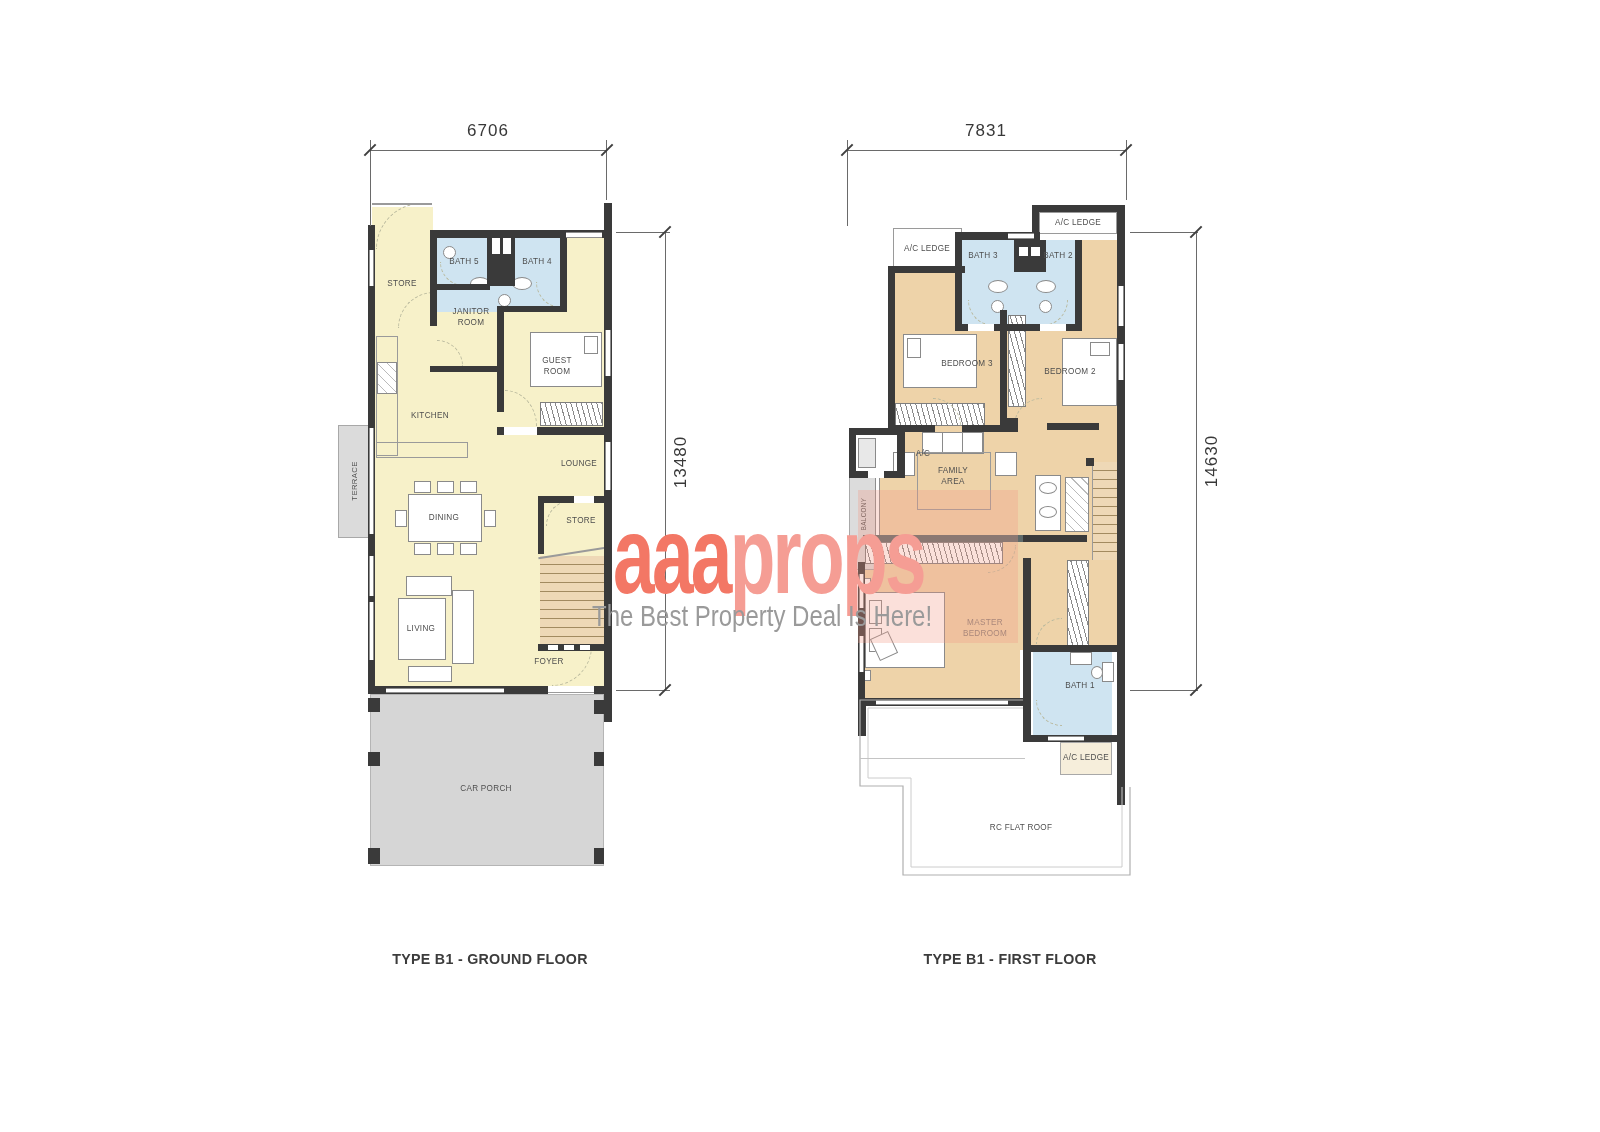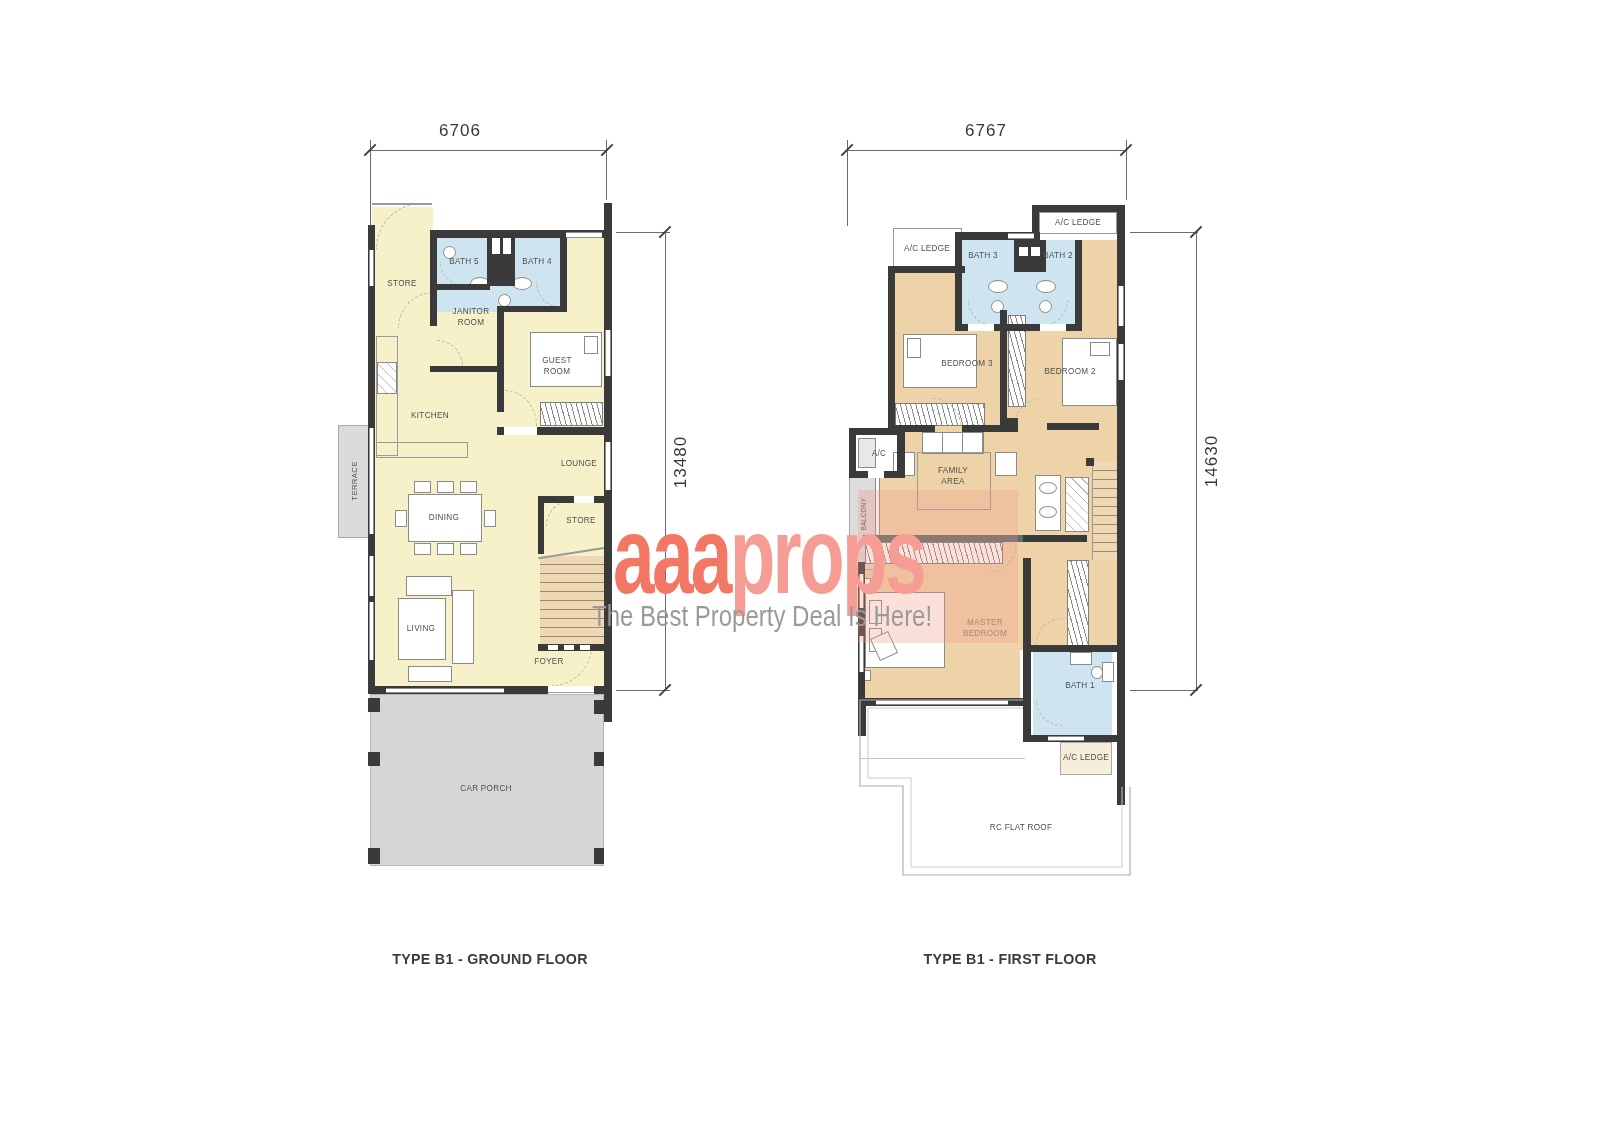--- a/index.html
+++ b/index.html
@@ -163,21 +163,21 @@
     <div class="lbl" style="left:581px;top:521px">STORE</div>
     <div class="lbl" style="left:421px;top:629px">LIVING</div>
     <div class="lbl" style="left:549px;top:662px">FOYER</div>
     <div class="lbl" style="left:486px;top:789px">CAR PORCH</div>
 
     <div class="dl" style="left:370px;top:150px;width:237px;height:1px"></div>
     <div class="dl" style="left:370px;top:140px;width:1px;height:86px"></div>
     <div class="dl" style="left:606px;top:140px;width:1px;height:60px"></div>
     <div class="tick" style="left:362px;top:149px"></div>
     <div class="tick" style="left:599px;top:149px"></div>
-    <div class="dt" style="left:460px;top:131px">6706</div>
+    <div class="dt" style="left:488px;top:131px">6706</div>
     <div class="dl" style="left:665px;top:232px;width:1px;height:458px"></div>
     <div class="dl" style="left:616px;top:232px;width:54px;height:1px"></div>
     <div class="dl" style="left:616px;top:690px;width:54px;height:1px"></div>
     <div class="tick" style="left:657px;top:231px"></div>
     <div class="tick" style="left:657px;top:689px"></div>
     <div class="dtv" style="left:681px;top:462px">13480</div>
 
     <div class="ftitle" style="left:490px;top:958px">TYPE B1 - GROUND FLOOR</div>
   </div>
 
@@ -286,36 +286,36 @@
       <path d="M168,13 H13 V83 H56 V172 H267 V92" fill="none" stroke="#cccccc" stroke-width="1"></path>
     </svg>
     <div class="tll" style="left:860px;top:758px;width:165px;height:1px"></div>
 
     <div class="lbl" style="left:1078px;top:223px">A/C LEDGE</div>
     <div class="lbl" style="left:927px;top:249px">A/C LEDGE</div>
     <div class="lbl" style="left:983px;top:256px">BATH 3</div>
     <div class="lbl" style="left:1058px;top:256px">BATH 2</div>
     <div class="lbl" style="left:967px;top:364px">BEDROOM 3</div>
     <div class="lbl" style="left:1070px;top:372px">BEDROOM 2</div>
-    <div class="lbl" style="left:879px;top:454px">A/C</div>
+    <div class="lbl" style="left:923px;top:454px">A/C</div>
     <div class="lblv" style="left:863px;top:514px;font-size:6.5px">BALCONY</div>
     <div class="lbl" style="left:953px;top:476px">FAMILY
 AREA</div>
     <div class="lbl" style="left:985px;top:628px;color:#8c8178">MASTER
 BEDROOM</div>
     <div class="lbl" style="left:1080px;top:686px">BATH 1</div>
     <div class="lbl" style="left:1086px;top:758px">A/C LEDGE</div>
     <div class="lbl" style="left:1021px;top:828px">RC FLAT ROOF</div>
 
     <div class="dl" style="left:847px;top:150px;width:280px;height:1px"></div>
     <div class="dl" style="left:847px;top:140px;width:1px;height:86px"></div>
     <div class="dl" style="left:1126px;top:140px;width:1px;height:60px"></div>
     <div class="tick" style="left:839px;top:149px"></div>
     <div class="tick" style="left:1118px;top:149px"></div>
-    <div class="dt" style="left:986px;top:131px">6767</div>
+    <div class="dt" style="left:986px;top:131px">7831</div>
     <div class="dl" style="left:1196px;top:232px;width:1px;height:459px"></div>
     <div class="dl" style="left:1130px;top:232px;width:68px;height:1px"></div>
     <div class="dl" style="left:1130px;top:690px;width:68px;height:1px"></div>
     <div class="tick" style="left:1188px;top:231px"></div>
     <div class="tick" style="left:1188px;top:689px"></div>
     <div class="dtv" style="left:1212px;top:461px">14630</div>
 
     <div class="ftitle" style="left:1010px;top:958px">TYPE B1 - FIRST FLOOR</div>
   </div>
 

